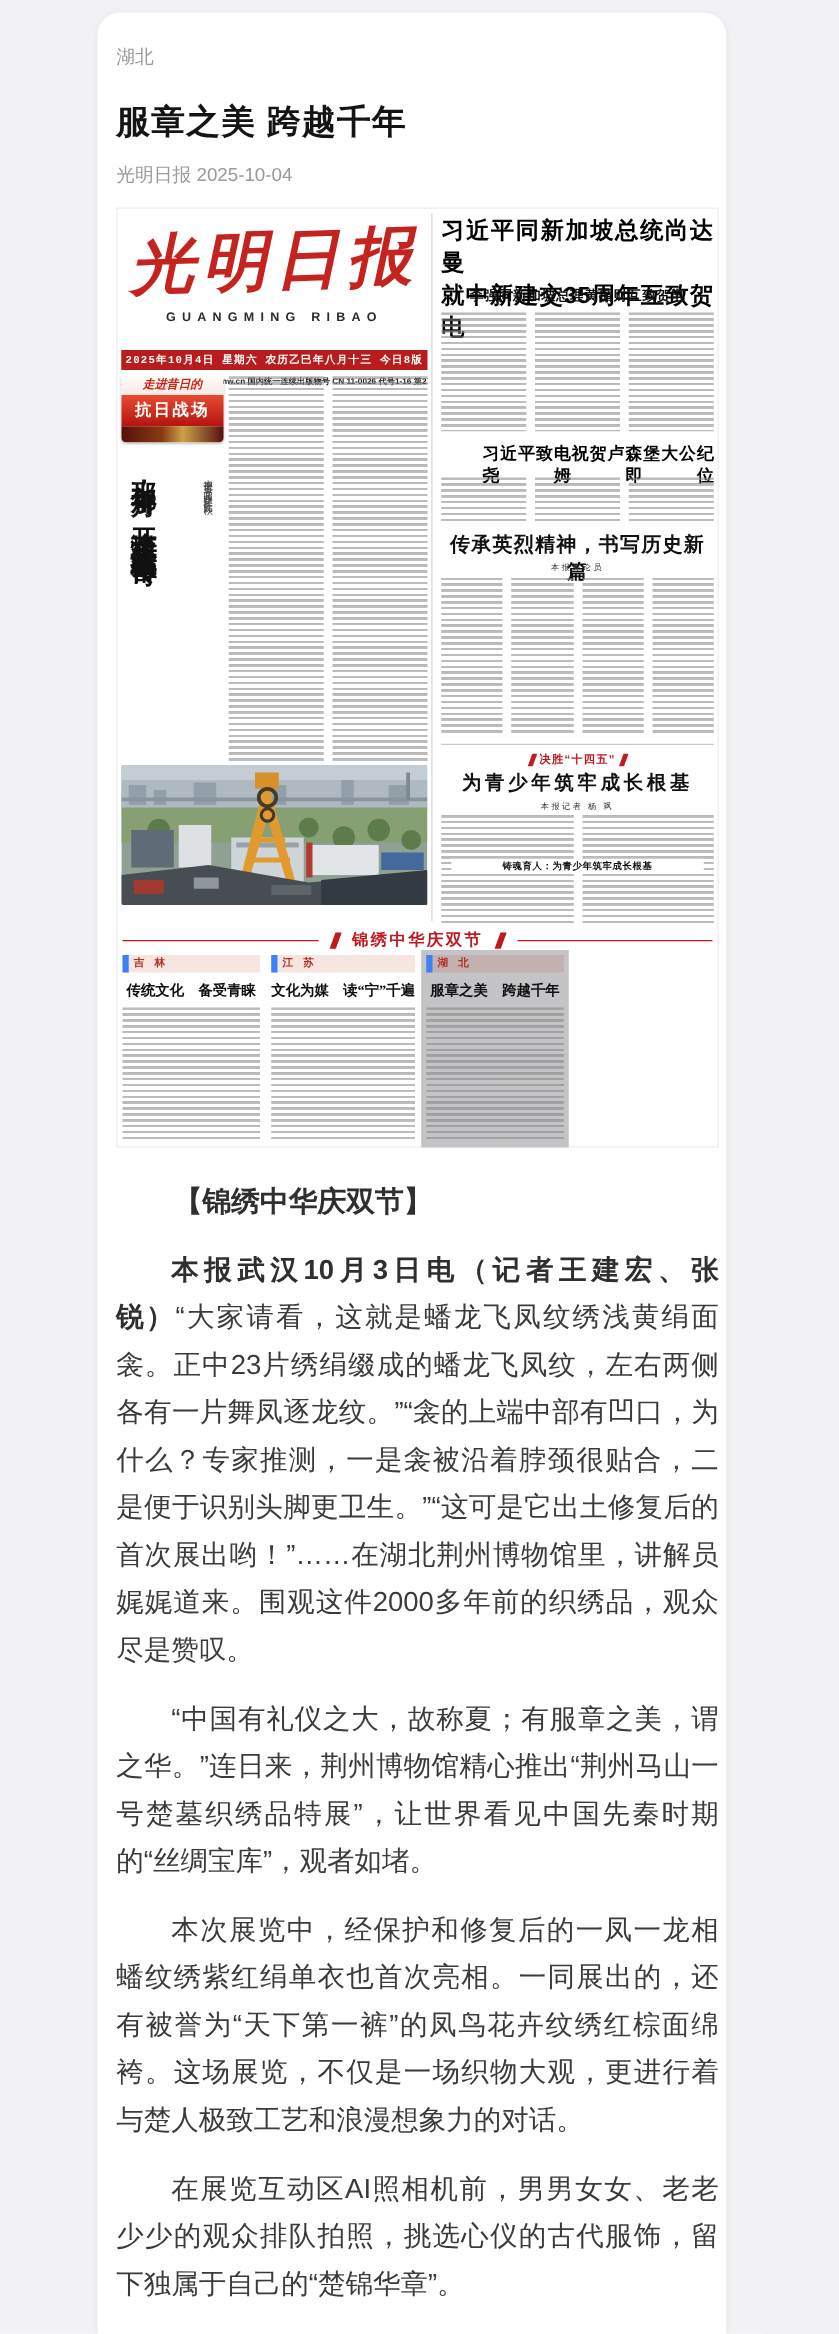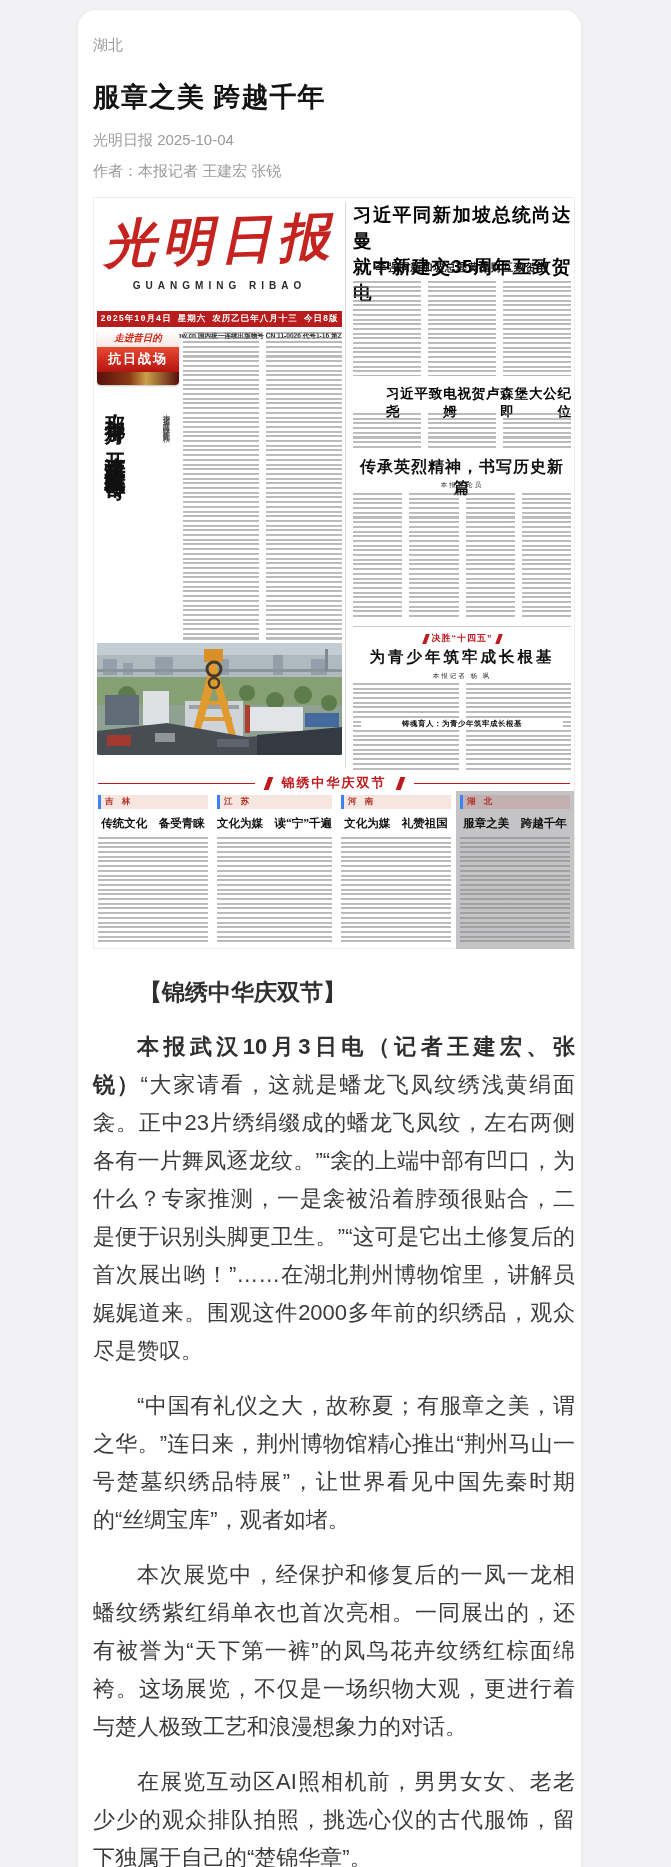--- a/index.html
+++ b/index.html
@@ -91,40 +91,39 @@
   }
 
   
   .band{position:absolute;left:4px;right:4px;top:576px;display:flex;align-items:center;gap:11px;}
   .band .line{flex:1;height:1px;background:#c0191f;}
   .band .slash{width:5px;height:13px;}
   .band .bl{color:#c0191f;font-size:13px;font-weight:900;letter-spacing:2px;}
   .minis{position:absolute;left:3px;right:3px;top:596px;height:150px;display:grid;grid-template-columns:repeat(4,1fr);gap:7px;}
   .mcol{position:relative;padding:1px;}
   .mcol.hl{background:#c4c4c7;box-shadow:0 0 0 3px #c4c4c7;}
-  .mlabel{display:flex;align-items:center;height:14px;background:#f6e6df;border-left:3px solid #3b82f6;color:#b03026;font-family:"Liberation Serif",serif;font-weight:700;font-size:8.5px;letter-spacing:3px;padding-left:4px;}
+  .mlabel{display:flex;align-items:center;height:14px;background:#f6e6df;border-left:5px solid #3b82f6;color:#b03026;font-family:"Liberation Serif",serif;font-weight:700;font-size:8.5px;letter-spacing:3px;padding-left:4px;}
   .mcol.hl .mlabel{background:rgba(192,57,43,.14);}
   .mtitle{margin:7px 0 6px;font-family:"Liberation Serif",serif;font-weight:900;font-size:11.5px;color:#101010;text-align:center;white-space:nowrap;}
   .msim{height:108px;}
 
   
   .article{margin-top:14px;color:#3b3b3b;font-size:22px;line-height:38px;text-align:justify;}
   .article p{margin:17px 0 0;text-indent:2em;}
   .article p.sect{font-weight:700;color:#2f2f2f;font-size:23px;margin-top:24px;}
   .article b{font-weight:700;color:#2f2f2f;}
 </style>
 </head>
 <body>
 
 <div class="card">
 
   <div class="cat">湖北</div>
   <h1 class="title">服章之美 跨越千年</h1>
   <div class="meta">光明日报 2025-10-04</div>
-  <div class="meta author">作者：本报记者 王建宏 张锐</div>
 
   <figure class="np" style="margin-left:0;margin-right:0;">
 
     <div class="np-left">
       <div class="mast-title">光明日报</div>
       <div class="mast-rom">GUANGMING RIBAO</div>
       <div class="bluebar">2025年10月4日 星期六 农历乙巳年八月十三 今日8版</div>
       <div class="issueinfo">光明网网址：http://www.gmw.cn 国内统一连续出版物号 CN 11-0026 代号1-16 第27649号</div>
 
       <div class="badge">
@@ -246,25 +245,20 @@
       <div class="mcol">
         <div class="mlabel">吉 林</div>
         <div class="mtitle">传统文化　备受青睐</div>
         <i class="sim msim"></i>
       </div>
       <div class="mcol">
         <div class="mlabel">江 苏</div>
         <div class="mtitle">文化为媒　读“宁”千遍</div>
         <i class="sim msim"></i>
       </div>
-      <div class="mcol">
-        <div class="mlabel">河 南</div>
-        <div class="mtitle">文化为媒　礼赞祖国</div>
-        <i class="sim msim"></i>
-      </div>
       <div class="mcol hl">
         <div class="mlabel">湖 北</div>
         <div class="mtitle">服章之美　跨越千年</div>
         <i class="sim msim"></i>
       </div>
     </div>
   </figure>
 
   <div class="article">
     <p class="sect">【锦绣中华庆双节】</p>

